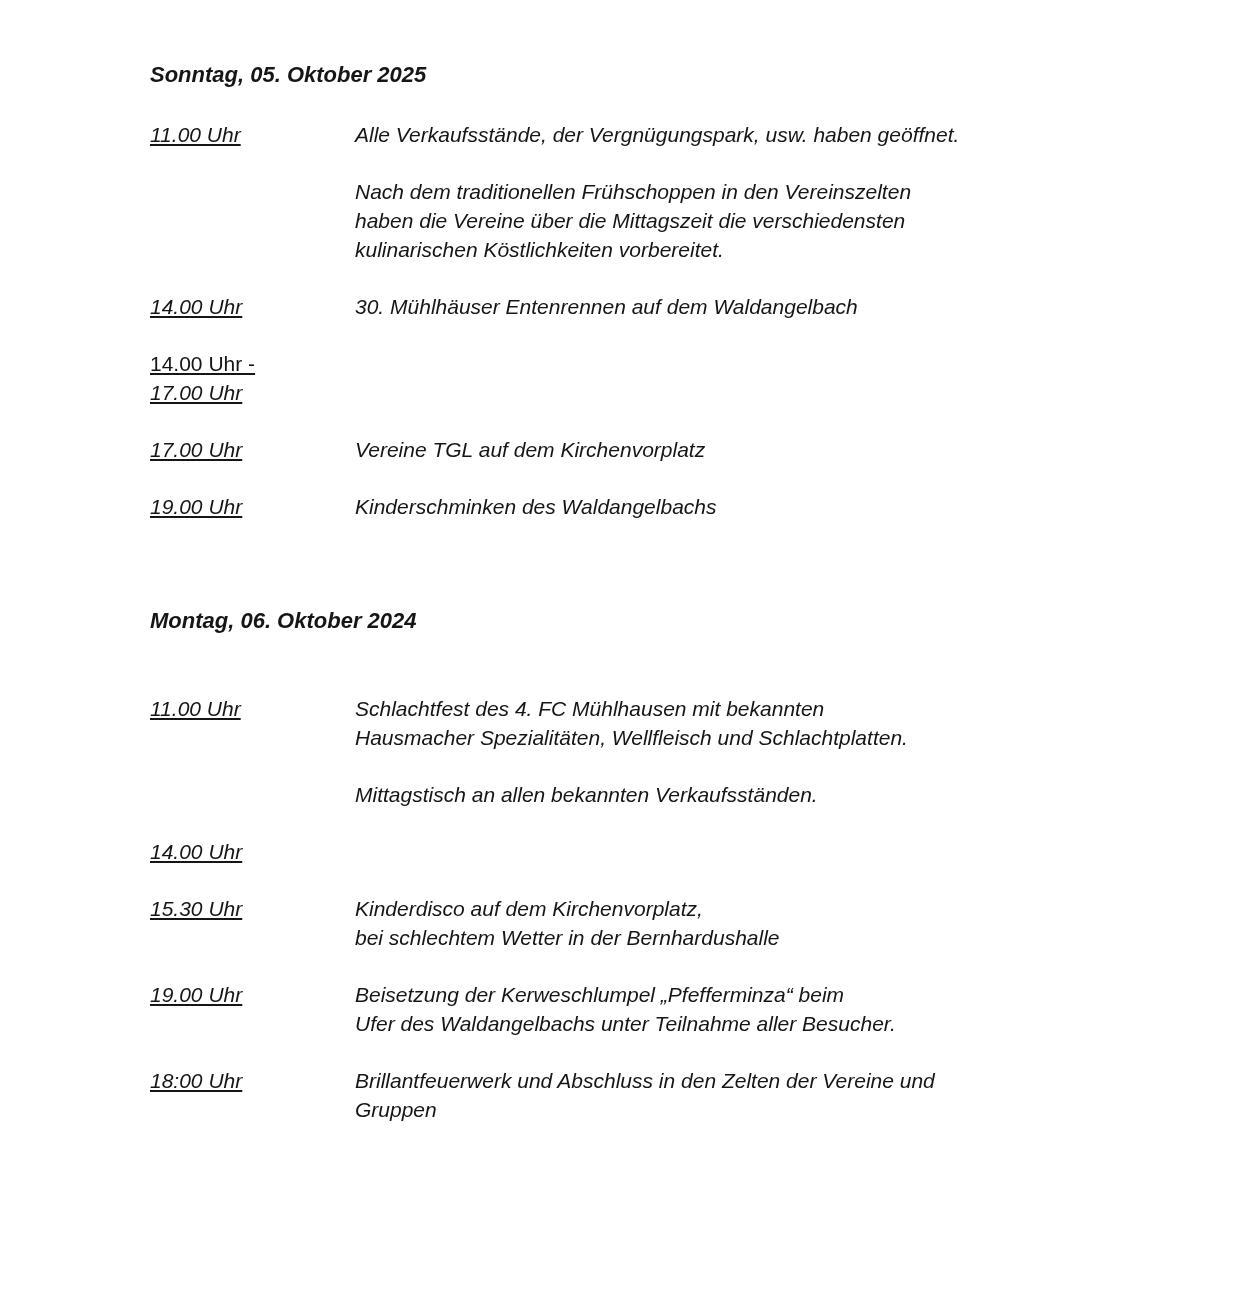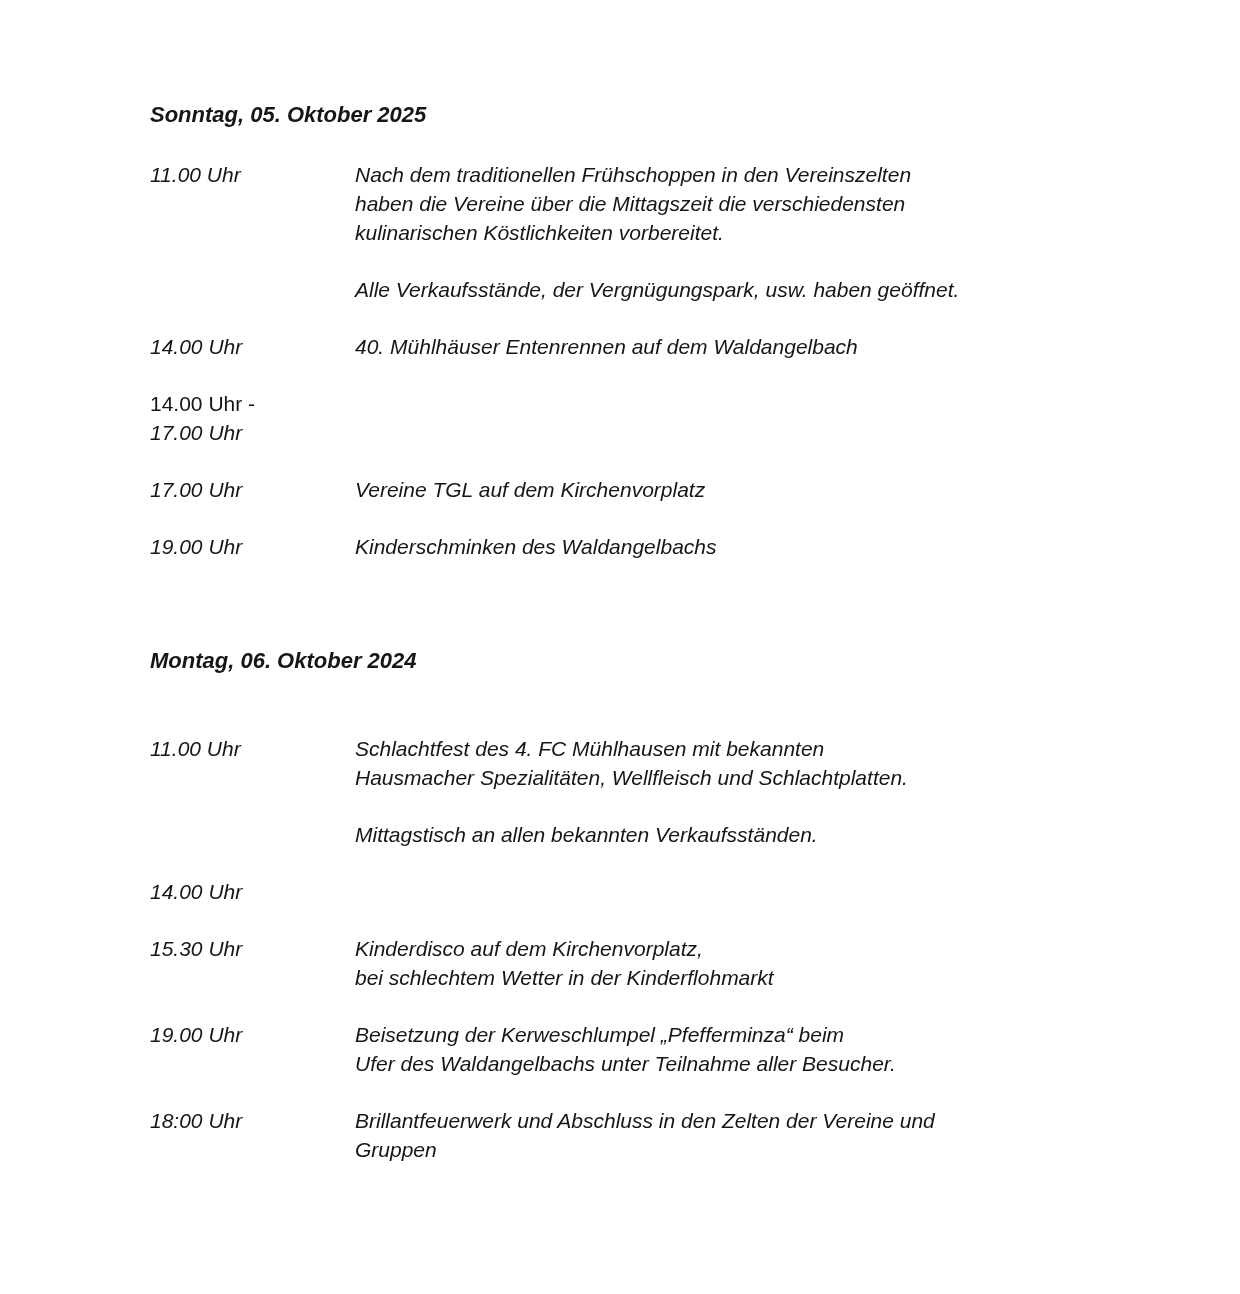--- a/index.html
+++ b/index.html
@@ -11,40 +11,41 @@
     width: 1240px;
     height: 1294px;
     overflow: hidden;
     font-family: "Liberation Sans", sans-serif;
     color: #161616;
   }
   .page {
     box-sizing: border-box;
     width: 1240px;
     height: 1294px;
-    padding: 100px 70px 0 150px;
+    padding: 60px 70px 0 150px;
     font-style: italic;
     font-size: 21px;
     line-height: 29px;
   }
   .day-title {
     margin: 0 0 31px 0;
     font-size: 22px;
     font-weight: bold;
     font-style: italic;
     line-height: 29px;
   }
   .entry {
     display: flex;
     align-items: flex-start;
     margin-bottom: 28px;
   }
   .time-col {
     flex: none;
     width: 205px;
+    text-decoration: underline;
   }
   .time-line {
     display: block;
     white-space: pre-line;
   }
   .text-col {
     flex: 1;
     min-width: 0;
   }
   .para {
@@ -69,33 +70,33 @@
 <div class="page">
 
   <section class="day-section">
     <h2 class="day-title">Sonntag, 05. Oktober 2025</h2>
 
     <div class="entry">
       <div class="time-col">
         <span class="time-line">11.00 Uhr</span>
       </div>
       <div class="text-col">
+        <div class="para">Alle Verkaufsstände, der Vergnügungspark, usw. haben geöffnet.</div>
         <div class="para">Nach dem traditionellen Frühschoppen in den Vereinszelten
 haben die Vereine über die Mittagszeit die verschiedensten
 kulinarischen Köstlichkeiten vorbereitet.</div>
-        <div class="para">Alle Verkaufsstände, der Vergnügungspark, usw. haben geöffnet.</div>
       </div>
     </div>
 
     <div class="entry">
       <div class="time-col">
         <span class="time-line">14.00 Uhr</span>
       </div>
       <div class="text-col">
-        <div class="para">40. Mühlhäuser Entenrennen auf dem Waldangelbach</div>
+        <div class="para">30. Mühlhäuser Entenrennen auf dem Waldangelbach</div>
       </div>
     </div>
 
     <div class="entry">
       <div class="time-col">
         <span class="time-line upright">14.00 Uhr -</span>
         <span class="time-line">17.00 Uhr</span>
       </div>
     </div>
 
@@ -137,21 +138,21 @@
         <span class="time-line">14.00 Uhr</span>
       </div>
     </div>
 
     <div class="entry">
       <div class="time-col">
         <span class="time-line">15.30 Uhr</span>
       </div>
       <div class="text-col">
         <div class="para">Kinderdisco auf dem Kirchenvorplatz,
-bei schlechtem Wetter in der Kinderflohmarkt</div>
+bei schlechtem Wetter in der Bernhardushalle</div>
       </div>
     </div>
 
     <div class="entry">
       <div class="time-col">
         <span class="time-line">19.00 Uhr</span>
       </div>
       <div class="text-col">
         <div class="para">Beisetzung der Kerweschlumpel „Pfefferminza“ beim
 Ufer des Waldangelbachs unter Teilnahme aller Besucher.</div>

